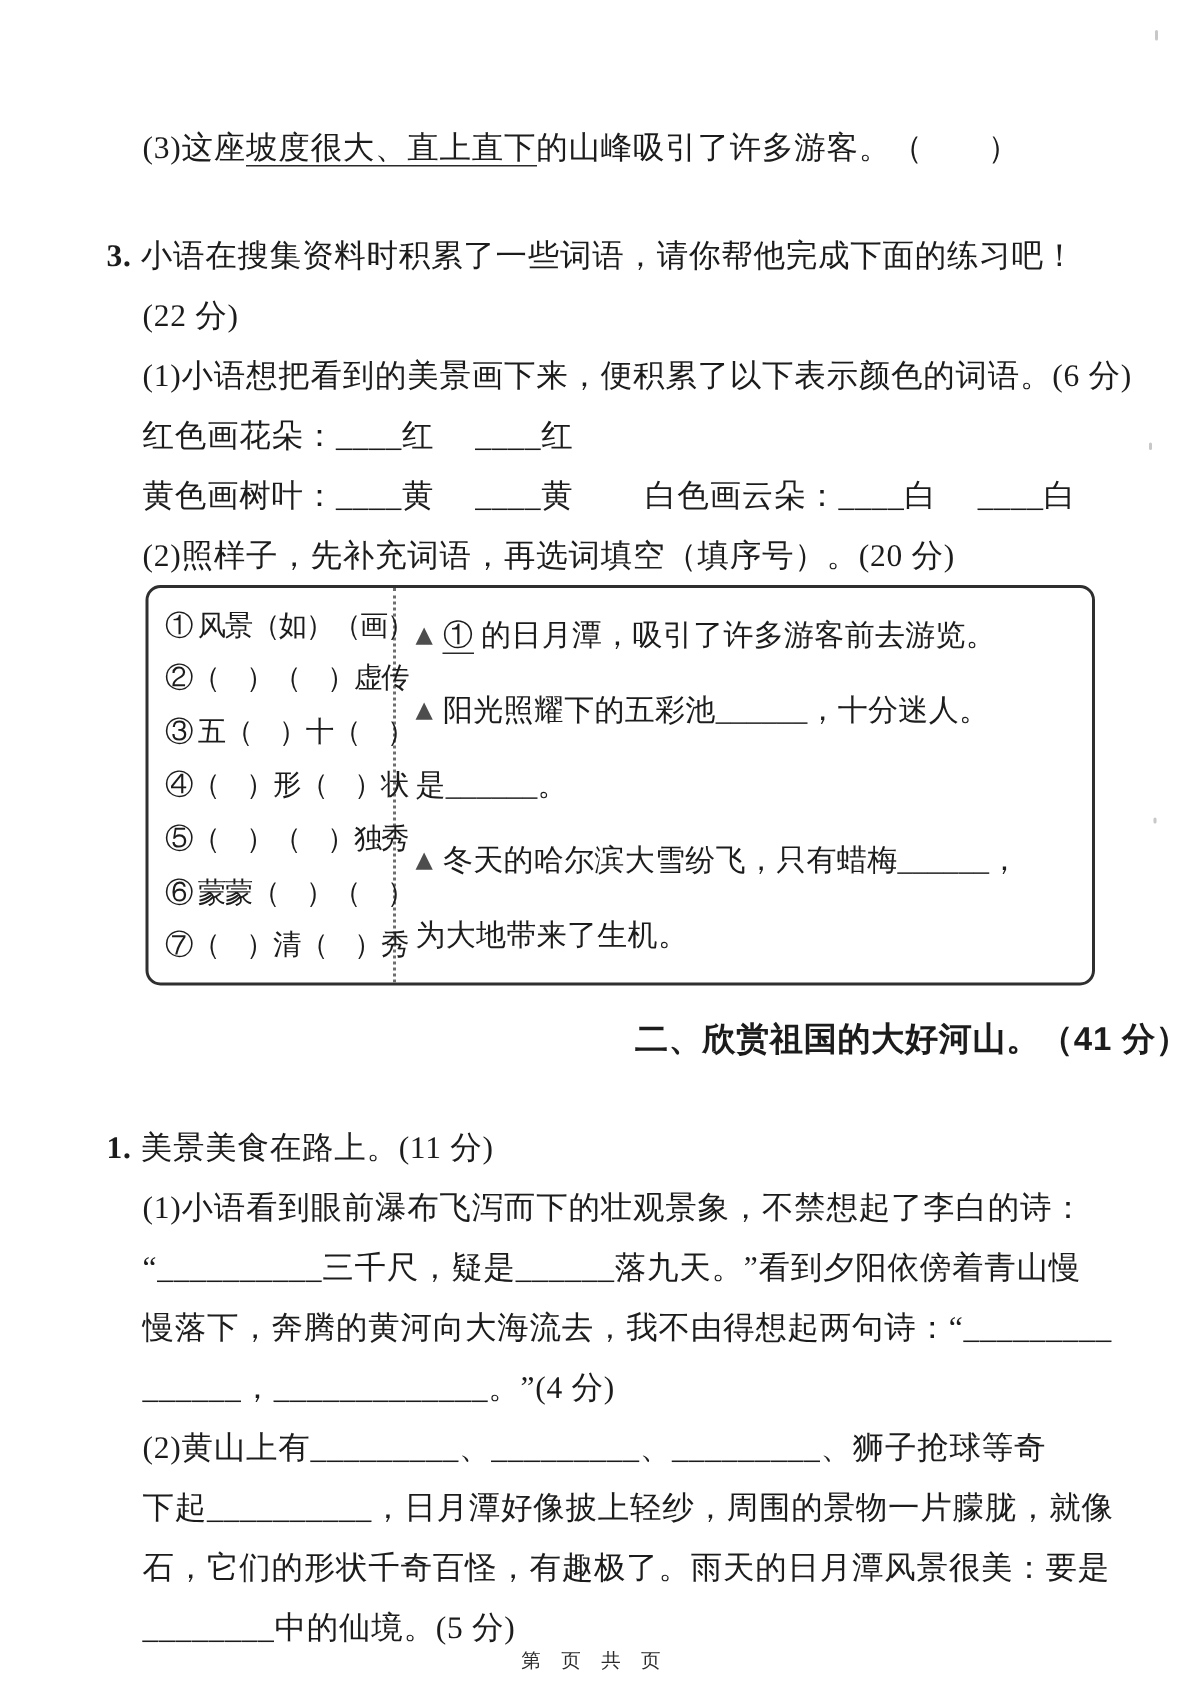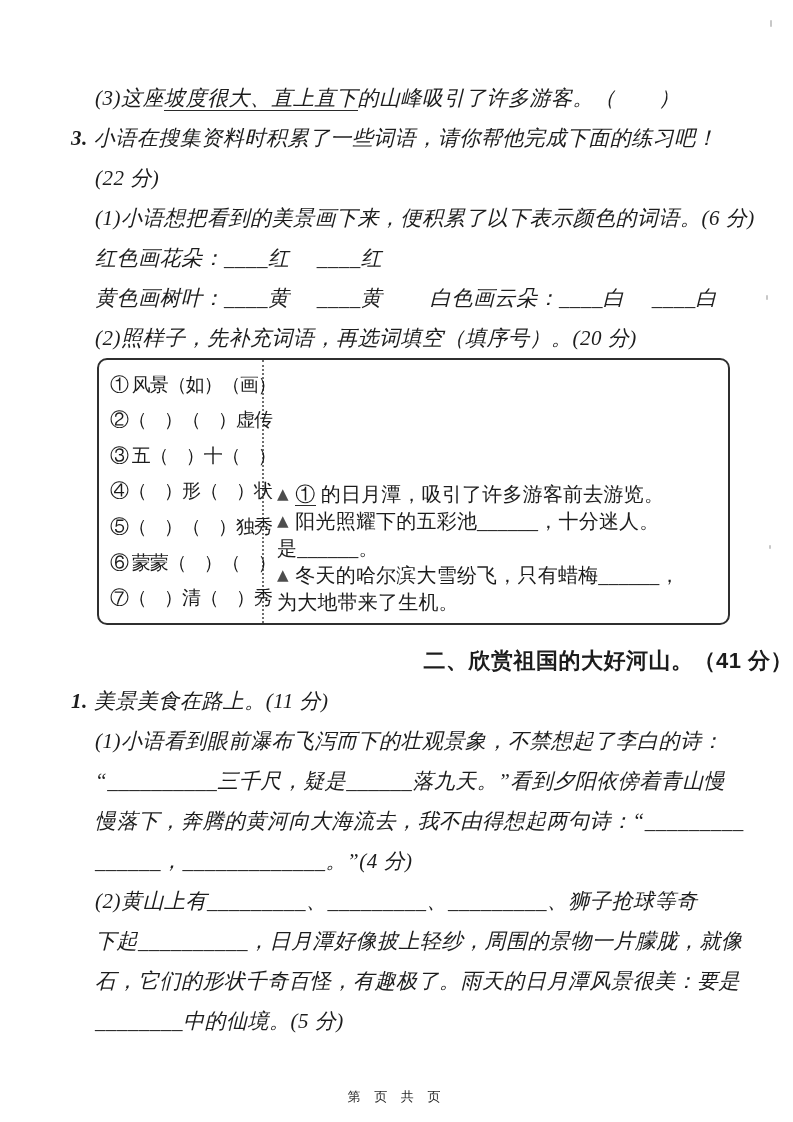--- a/index.html
+++ b/index.html
@@ -10,24 +10,23 @@
     color:#1c1c1c;
     font-family:"Liberation Serif", serif;
     font-size:21px;
     overflow:hidden;
   }
   .content { padding-top:78px; }
   .line {
     height:40px; line-height:40px;
     white-space:nowrap;
     letter-spacing:0.5px;
-    font-style:italic;
   }
   .ind1 { margin-left:95px; }
-  .numline { margin-left:71px; }
+  .numline { margin-left:71px;margin-top:32px; }
   .bold { font-weight:bold; margin-right:6px; }
   .colrow { display:flex; }
   .colleft { display:inline-block; width:335px; }
   .u { border-bottom:1.6px solid #2a2a2a; }
   .m {
     color:#4d4d4d;
     font-family:"DejaVu Sans", sans-serif;
     font-size:15px;
     vertical-align:2px;
     letter-spacing:0;
@@ -47,35 +46,35 @@
     display:flex; flex-direction:column;
     justify-content:space-around;
     padding:7px 0 7px 11px;
   }
   .tleft {
     width:165px;
     border-right:2px dotted #6e6e6e;
     font-size:19px;
     letter-spacing:-1px;
   }
-  .tright { flex:1; padding-left:13px; letter-spacing:0.2px;justify-content:flex-end; }
+  .tright { flex:1; padding-left:13px; letter-spacing:0.2px; }
   .trow { white-space:nowrap; }
   .heading {
     margin-left:38px; margin-top:16px;
     height:40px; line-height:40px;
     font-family:"Liberation Sans", sans-serif;
     font-weight:bold;
     font-size:22px;
     letter-spacing:0.5px;
     white-space:nowrap;
     text-align:right;
   }
   .footer {
     position:absolute;
-    left:0; right:0; bottom:16px;
+    left:0; right:0; bottom:6px;
     text-align:center;
     font-family:"Liberation Sans", sans-serif;
     font-size:13px;
     letter-spacing:5px;
     color:#2b2b2b;
   }
   .speck { position:absolute; background:#9a9a9a; opacity:0.55; border-radius:1px; }
   .speck1 { left:770px; top:20px;  width:2px; height:7px; }
   .speck2 { left:766px; top:295px; width:2px; height:5px; }
   .speck3 { left:769px; top:545px; width:2px; height:4px; }

